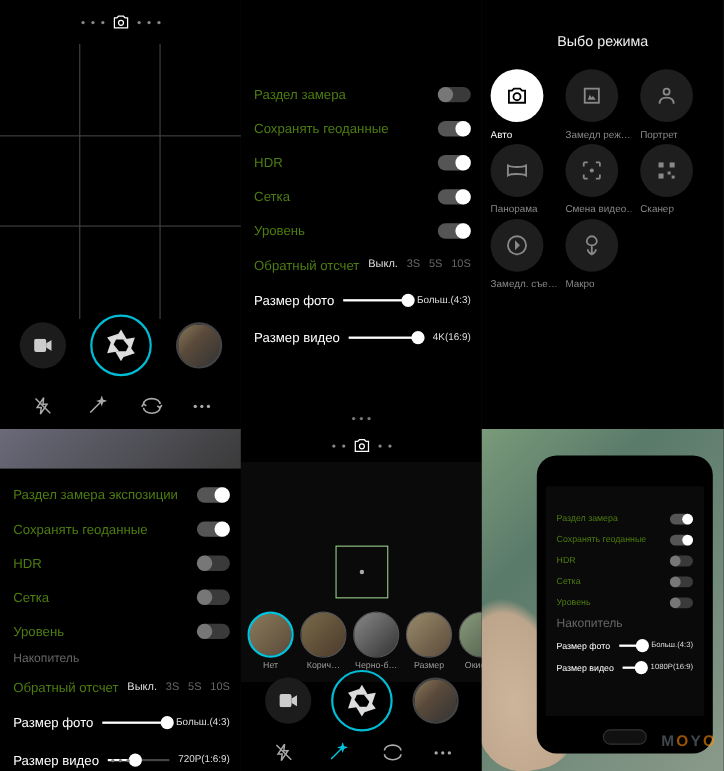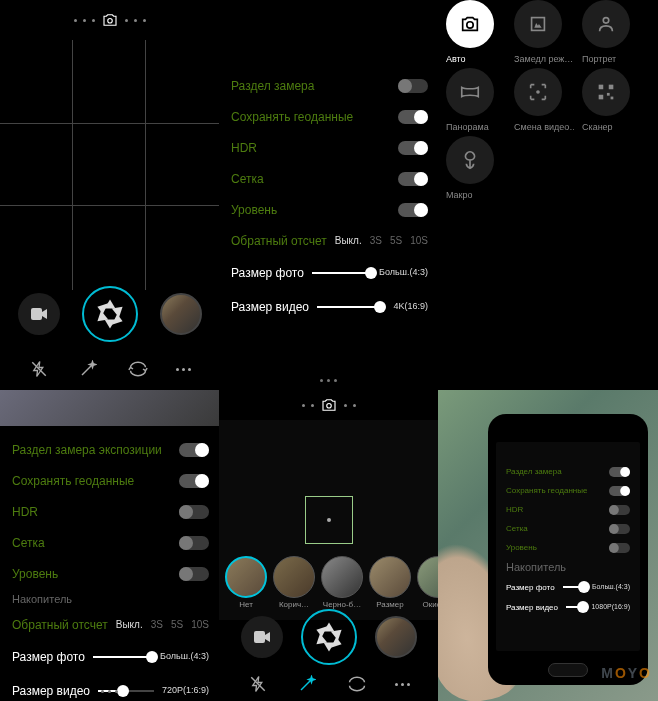--- a/index.html
+++ b/index.html
@@ -212,20 +212,21 @@
         </div>
       </div>
   <div class="center-dots">
         <span></span>
         <span></span>
         <span></span>
       </div>
 </div>
 
 <div class="panel">
+  <div class="mode-title">Выбо режима</div>
   <div class="mode-grid" id="mg">
         <div class="mode-item active">
           <div class="mode-circ active" style="color:#000">
             <svg viewBox="0 0 24 24">
               <path d="M4 7h3l2-2h6l2 2h3v12H4z" fill="none" stroke="currentColor" stroke-width="1.8"></path>
               <circle cx="12" cy="13" r="3.5" fill="none" stroke="currentColor" stroke-width="1.8"></circle>
             </svg>
           </div>
           <div class="mode-lbl">Авто</div>
         </div>
@@ -268,20 +269,29 @@
           <div class="mode-circ" style="color:#888">
             <svg viewBox="0 0 24 24" fill="currentColor">
               <rect x="4" y="4" width="5" height="5"></rect>
               <rect x="15" y="4" width="5" height="5"></rect>
               <rect x="4" y="15" width="5" height="5"></rect>
               <rect x="13" y="13" width="3" height="3"></rect>
               <rect x="17" y="17" width="3" height="3"></rect>
             </svg>
           </div>
           <div class="mode-lbl">Сканер</div>
+        </div>
+        <div class="mode-item">
+          <div class="mode-circ" style="color:#888">
+            <svg viewBox="0 0 24 24">
+              <circle cx="12" cy="12" r="9" fill="none" stroke="currentColor" stroke-width="1.8"></circle>
+              <path d="M10 7l5 5-5 5" fill="currentColor"></path>
+            </svg>
+          </div>
+          <div class="mode-lbl">Замедл. съе…</div>
         </div>
         <div class="mode-item">
           <div class="mode-circ" style="color:#888">
             <svg viewBox="0 0 24 24">
               <path d="M12 3c-3 0-5 3-5 5s2 4 5 4 5-2 5-4-2-5-5-5zM12 12v9M8 16c0 3 4 5 4 5s4-2 4-5" fill="none" stroke="currentColor" stroke-width="1.8"></path>
             </svg>
           </div>
           <div class="mode-lbl">Макро</div>
         </div>
       </div>

